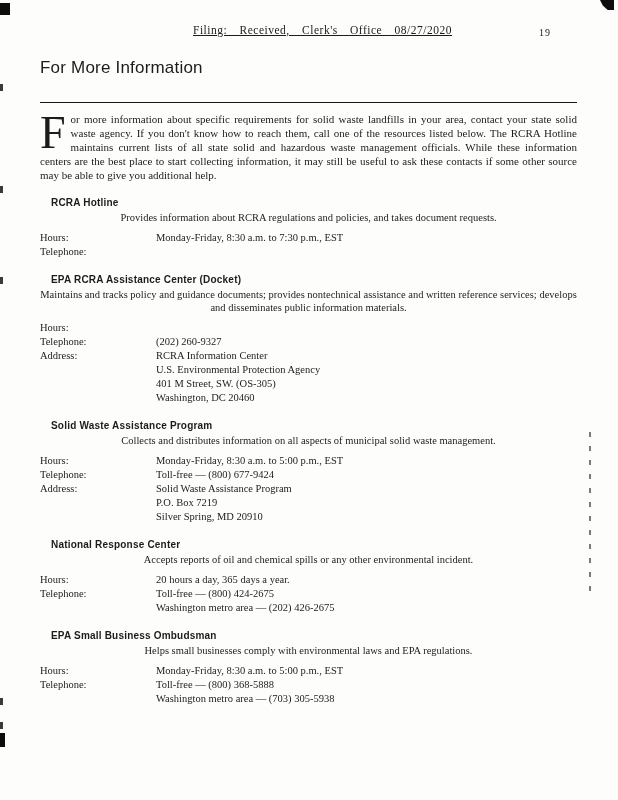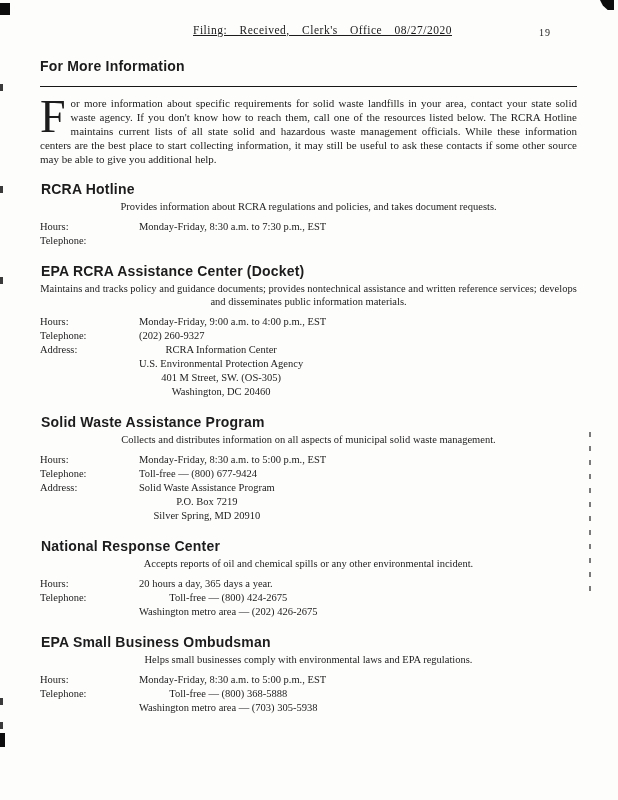--- a/index.html
+++ b/index.html
@@ -34,70 +34,69 @@
 
   
   .content {
     position: absolute;
     left: 40px;
     top: 58px;
     width: 537px;
   }
   h1.doc-title {
     font-family: "Liberation Sans", sans-serif;
-    font-size: 14px;
-    font-weight: 700;
+    font-size: 17px;
+    font-weight: 400;
     letter-spacing: 0.2px;
     margin: 0;
-    padding-bottom: 12px;
+    padding-bottom: 24px;
     border-bottom: 1.5px solid #161616;
   }
   .intro {
     margin: 9px 0 0 0;
     font-size: 11px;
     line-height: 14px;
     text-align: justify;
   }
   .dropcap {
     float: left;
     font-size: 46px;
     line-height: 38px;
     padding: 2px 5px 0 0;
     font-weight: 400;
   }
 
   .info-section { margin-top: 15px; }
   h2.section-heading {
     font-family: "Liberation Sans", sans-serif;
-    font-size: 14px;
+    font-size: 10px;
     font-weight: 700;
     letter-spacing: 0.2px;
-    margin: 0 0 3px 1px;
+    margin: 0 0 3px 11px;
   }
   .section-desc {
     font-size: 10.5px;
     line-height: 13px;
     margin: 0 0 7px 0;
     text-align: center;
   }
   .details { }
   .detail-row {
     display: flex;
     font-size: 10.5px;
     line-height: 14px;
   }
   .detail-label {
     width: 96px;
     text-align: left;
     flex: none;
   }
   .detail-value {
-    margin-left: 3px;
+    margin-left: 20px;
     white-space: pre-line;
-    text-align: center;
   }
 
   
   .artifact { position: absolute; background: #0d0d0d; }
   .a-tl { left: 0; top: 3px; width: 10px; height: 12px; }
   .a-tr { left: 600px; top: 0; width: 14px; height: 10px;
           clip-path: polygon(0 0, 100% 0, 100% 100%, 55% 100%, 20% 55%); }
   .tick { position: absolute; left: 0; width: 3px; height: 7px; background: #3a3a3a; }
   .t1 { top: 84px; } .t2 { top: 186px; } .t3 { top: 277px; }
   .t4 { top: 698px; } .t5 { top: 722px; }
@@ -144,21 +143,20 @@
       </div>
     </div>
   </section>
 
   <section class="info-section">
     <h2 class="section-heading">EPA RCRA Assistance Center (Docket)</h2>
     <p class="section-desc">Maintains and tracks policy and guidance documents; provides nontechnical assistance and written reference services; develops and disseminates public information materials.</p>
     <div class="details">
       <div class="detail-row">
         <span class="detail-label">Hours:</span>
-        <span class="detail-value">Monday-Friday, 9:00 a.m. to 4:00 p.m., EST</span>
       </div>
       <div class="detail-row">
         <span class="detail-label">Telephone:</span>
         <span class="detail-value">(202) 260-9327</span>
       </div>
       <div class="detail-row">
         <span class="detail-label">Address:</span>
         <span class="detail-value">RCRA Information Center
 U.S. Environmental Protection Agency
 401 M Street, SW. (OS-305)

